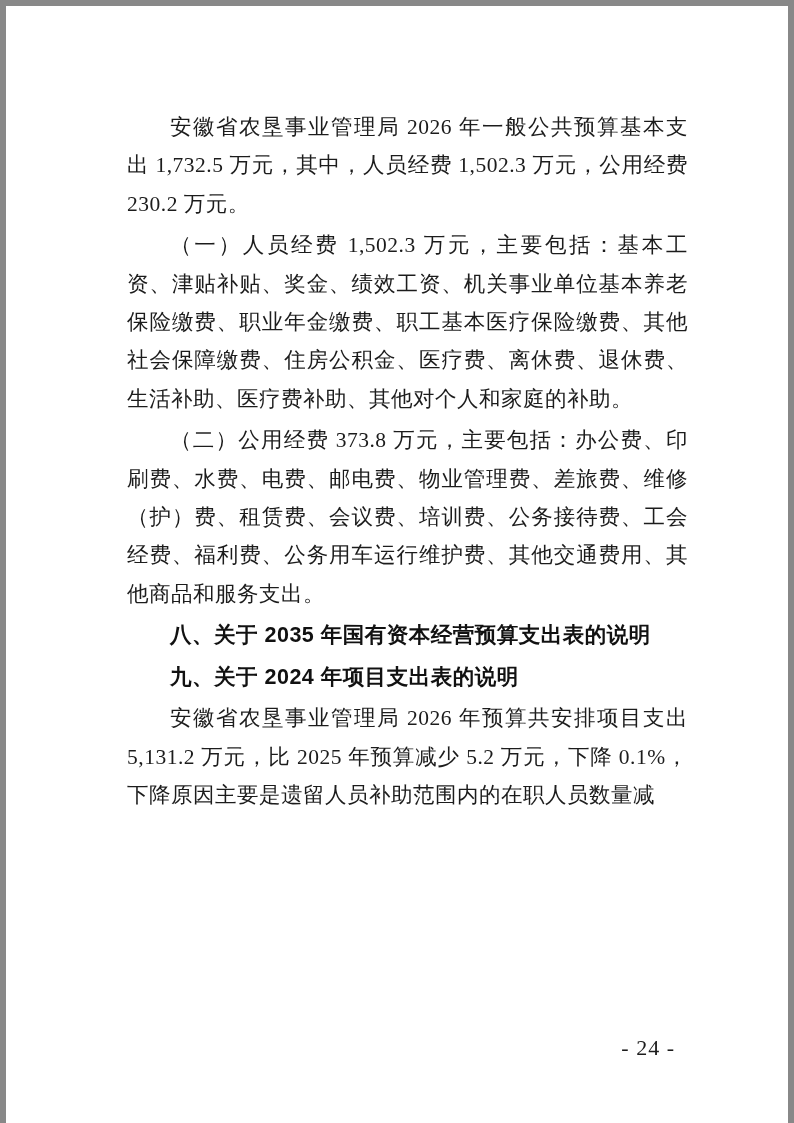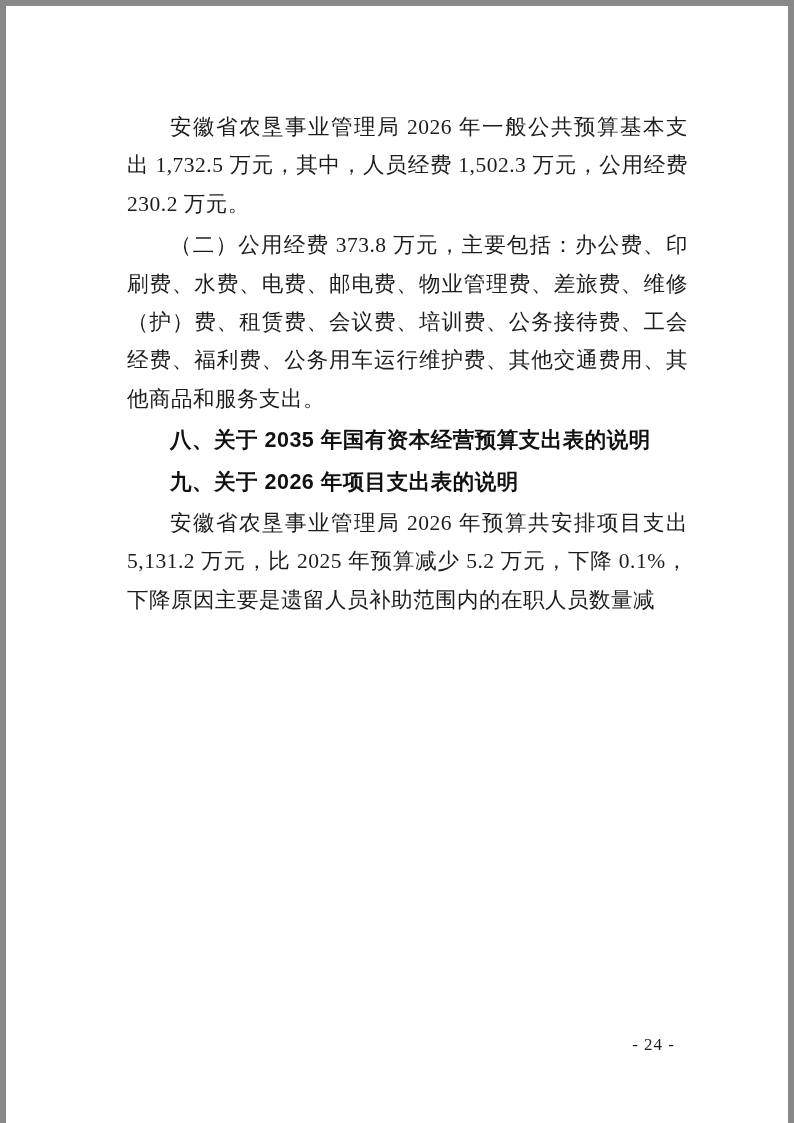--- a/index.html
+++ b/index.html
@@ -46,31 +46,32 @@
     text-align: left;
     letter-spacing: 0.5px;
     color: #111111;
   }
 
   .page-footer {
     position: absolute;
     top: 1026px;
     right: 122px;
     font-family: "Liberation Serif", "DejaVu Serif", serif;
-    font-size: 17px;
+    font-size: 22px;
     color: #1c1c1c;
     letter-spacing: 1px;
   }
 </style>
 </head>
 <body>
 
 <div class="page">
   <div class="content">
     <p class="para">安徽省农垦事业管理局 2026 年一般公共预算基本支出 1,732.5 万元，其中，人员经费 1,502.3 万元，公用经费 230.2 万元。</p>
+    <p class="para">（一）人员经费 1,502.3 万元，主要包括：基本工资、津贴补贴、奖金、绩效工资、机关事业单位基本养老保险缴费、职业年金缴费、职工基本医疗保险缴费、其他社会保障缴费、住房公积金、医疗费、离休费、退休费、生活补助、医疗费补助、其他对个人和家庭的补助。</p>
     <p class="para">（二）公用经费 373.8 万元，主要包括：办公费、印刷费、水费、电费、邮电费、物业管理费、差旅费、维修（护）费、租赁费、会议费、培训费、公务接待费、工会经费、福利费、公务用车运行维护费、其他交通费用、其他商品和服务支出。</p>
     <p class="heading">八、关于 2035 年国有资本经营预算支出表的说明</p>
-    <p class="heading">九、关于 2026 年项目支出表的说明</p>
+    <p class="heading">九、关于 2024 年项目支出表的说明</p>
     <p class="para">安徽省农垦事业管理局 2026 年预算共安排项目支出 5,131.2 万元，比 2025 年预算减少 5.2 万元，下降 0.1%，下降原因主要是遗留人员补助范围内的在职人员数量减</p>
   </div>
 
   <div class="page-footer">- 24 -</div>
 </div>
 
 </body></html>

